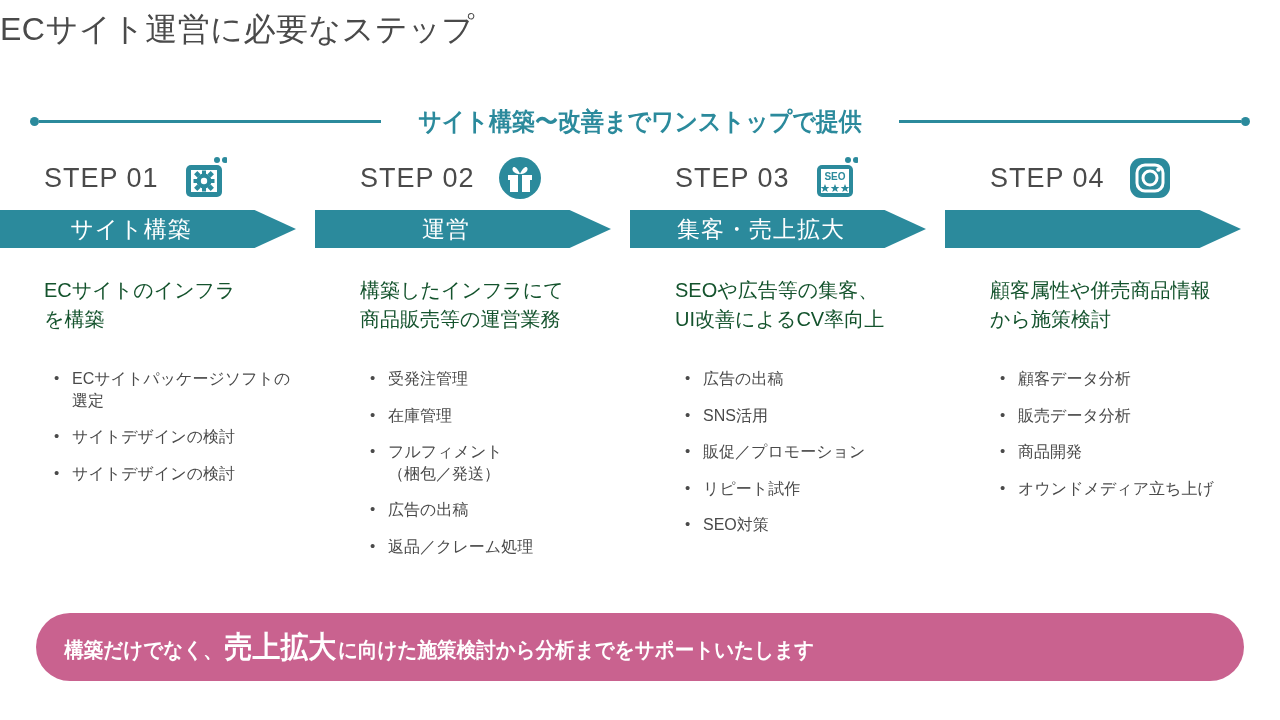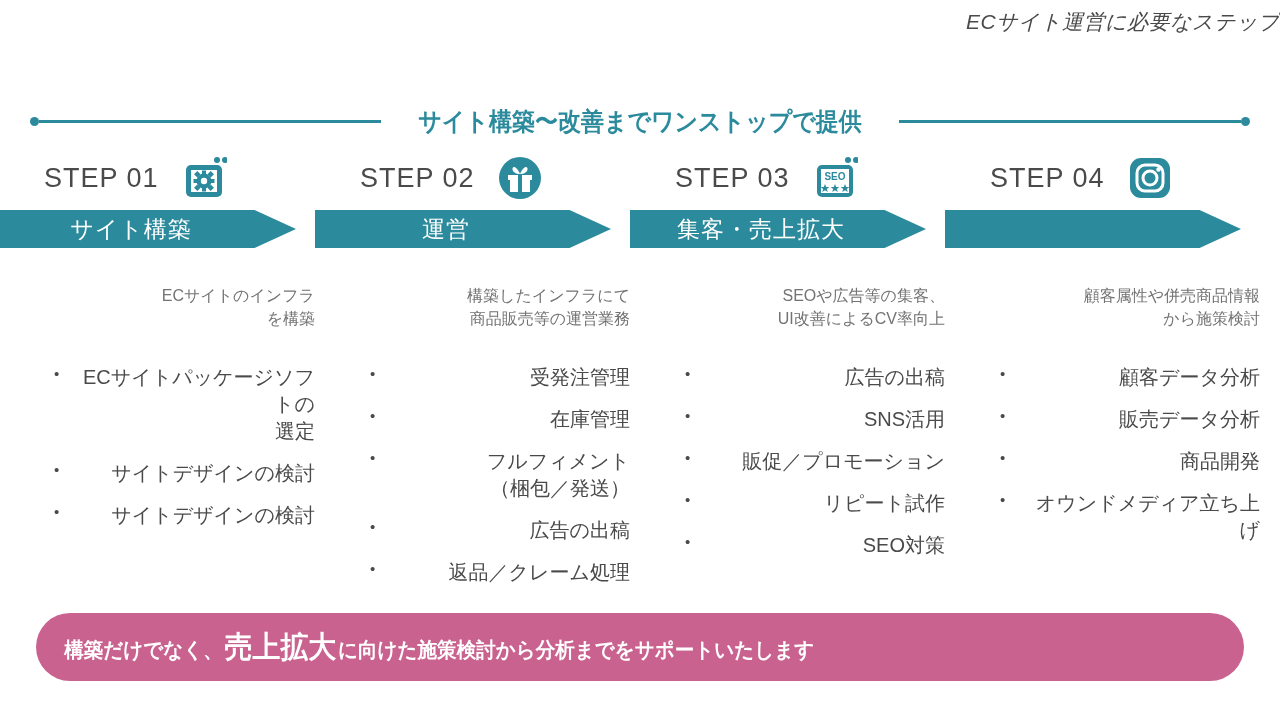--- a/index.html
+++ b/index.html
@@ -14,26 +14,25 @@
     overflow: hidden;
     position: relative;
   }
 
   
   .page-title {
     position: absolute;
     top: 8px;
     left: 0;
     width: 1280px;
-    text-align: right;
-    font-size: 21px;
+    text-align: left;
+    font-size: 32px;
     color: #4a4a4a;
     font-weight: 400;
     letter-spacing: 0.5px;
-    font-style: italic;
   }
 
   
   .subtitle-row {
     position: absolute;
     top: 103px;
     left: 30px;
     width: 1220px;
     height: 36px;
     display: flex;
@@ -68,21 +67,20 @@
     top: 150px;
     left: 0;
     width: 1280px;
     display: flex;
   }
   .col {
     width: 315px;
     position: relative;
     padding-left: 14px;
     box-sizing: border-box;
-    text-align: right;
   }
   .col:nth-child(1) { padding-left: 44px; }
   .col:nth-child(2) { padding-left: 45px; }
   .col:nth-child(3) { padding-left: 45px; }
   .col:nth-child(4) { padding-left: 45px; }
 
   .step-head {
     height: 56px;
     display: flex;
     align-items: center;
@@ -129,36 +127,36 @@
     position: relative;
     font-size: 23px;
     color: #ffffff;
     letter-spacing: 1px;
     margin-right: 34px;
     white-space: nowrap;
   }
 
   
   .desc {
-    margin-top: 36px;
-    font-size: 16px;
+    margin-top: 28px;
+    font-size: 20px;
     line-height: 1.45;
-    color: #737373;
+    color: #14532d;
     white-space: pre-line;
   }
 
   
   .bullets {
     margin-top: 34px;
     list-style: none;
     padding: 0;
     margin-left: 8px;
   }
   .bullets li {
-    font-size: 20px;
+    font-size: 16px;
     color: #4a4a4a;
     line-height: 1.35;
     margin-bottom: 15px;
     padding-left: 20px;
     position: relative;
     white-space: pre-line;
   }
   .bullets li::before {
     content: "\2022";
     position: absolute;

